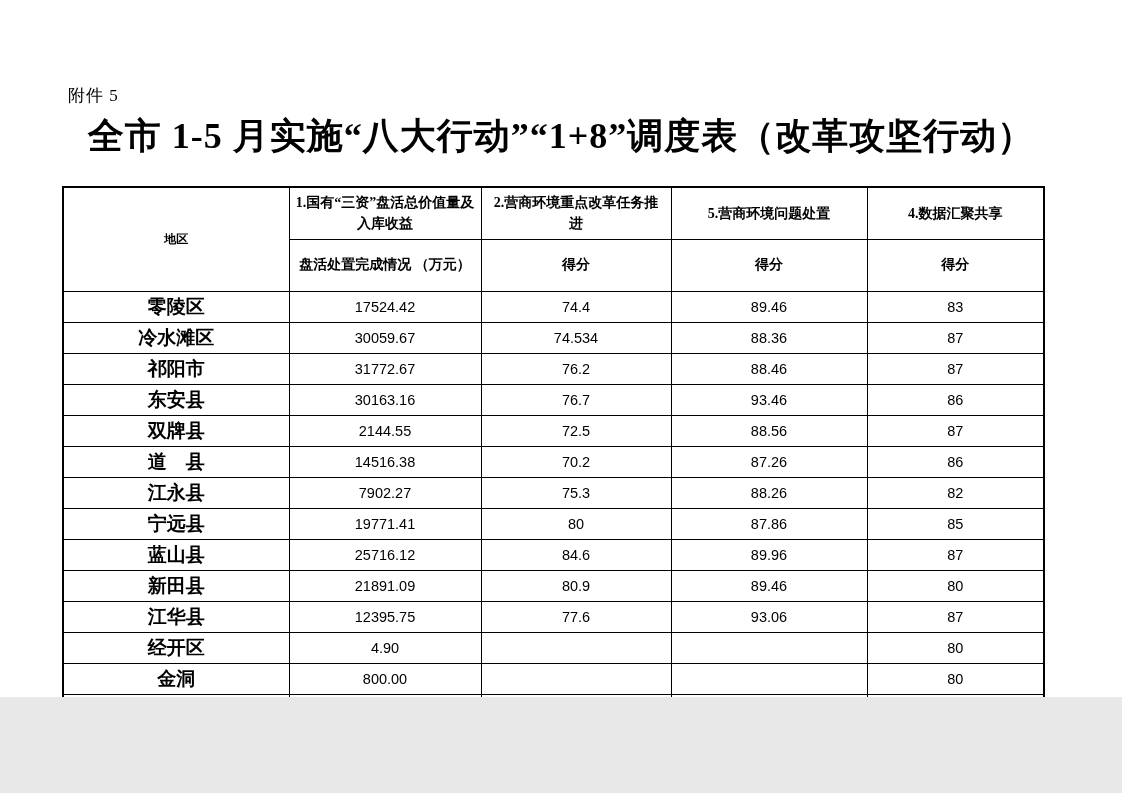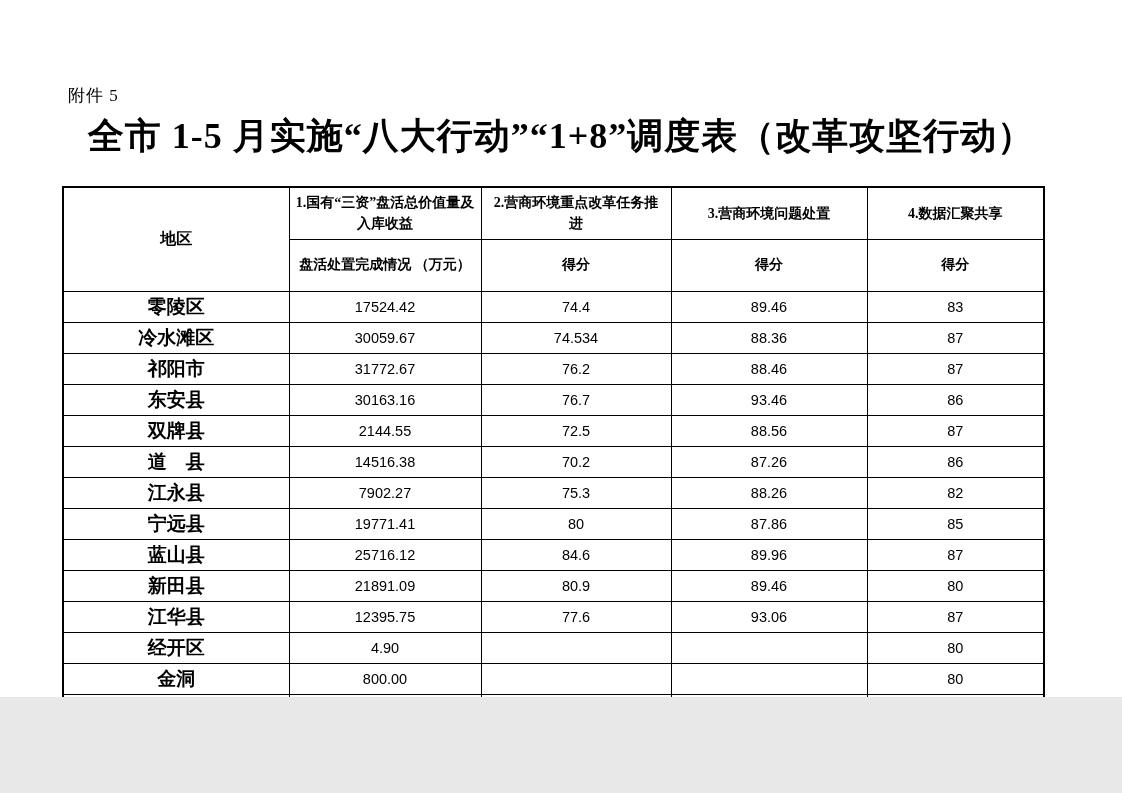--- a/index.html
+++ b/index.html
@@ -47,21 +47,21 @@
     overflow: hidden;
   }
   tr.hdr-row-1 { height: 52px; }
   tr.hdr-row-2 { height: 52px; }
   th.group-hdr {
     font-size: 14px;
     font-weight: bold;
     line-height: 1.5;
   }
   th.region-hdr {
-    font-size: 16px;
+    font-size: 12px;
     font-weight: bold;
   }
   th.sub-hdr {
     font-size: 14px;
     font-weight: bold;
   }
   tbody tr { height: 29.78px; }
   td.region-cell {
     font-size: 19px;
     font-weight: bold;
@@ -94,21 +94,21 @@
       <col style="width:192px">
       <col style="width:190px">
       <col style="width:196px">
       <col style="width:177px">
     </colgroup>
     <thead>
       <tr class="hdr-row-1">
         <th class="region-hdr" rowspan="2">地区</th>
         <th class="group-hdr">1.国有“三资”盘活总价值量及入库收益</th>
         <th class="group-hdr">2.营商环境重点改革任务推进</th>
-        <th class="group-hdr">3.营商环境问题处置</th>
+        <th class="group-hdr">5.营商环境问题处置</th>
         <th class="group-hdr">4.数据汇聚共享</th>
       </tr>
       <tr class="hdr-row-2">
         <th class="sub-hdr">盘活处置完成情况 （万元）</th>
         <th class="sub-hdr">得分</th>
         <th class="sub-hdr">得分</th>
         <th class="sub-hdr">得分</th>
       </tr>
     </thead>
     <tbody>

